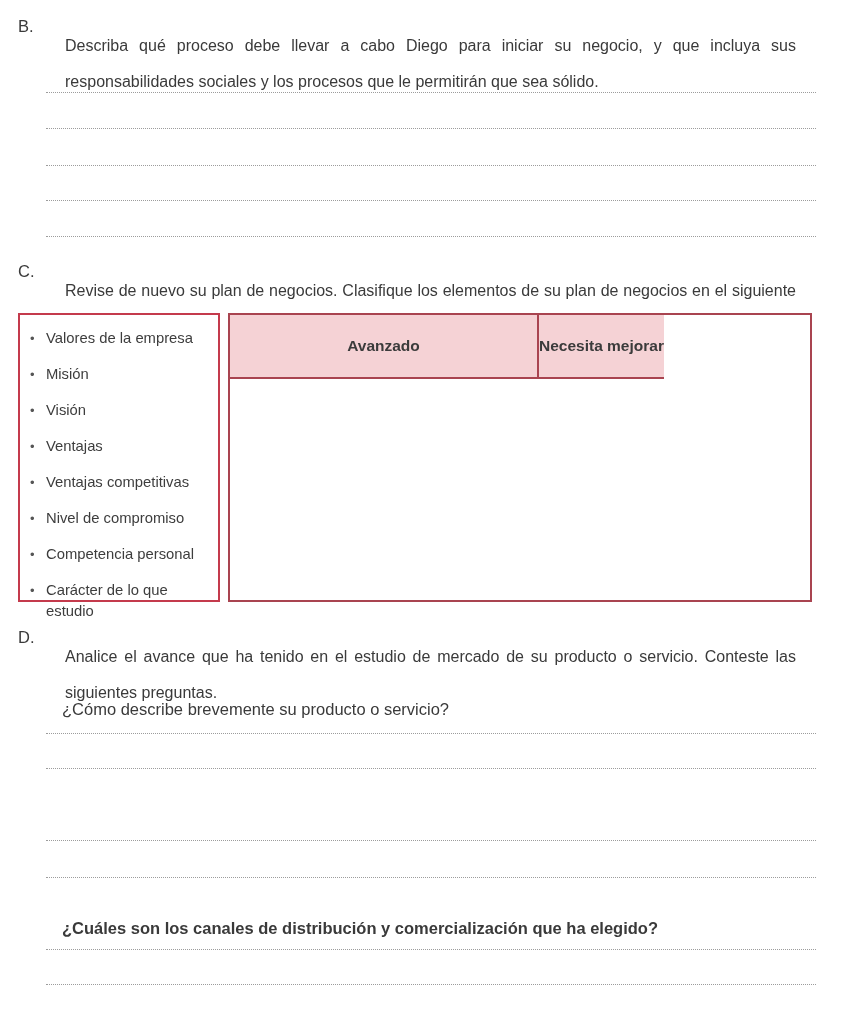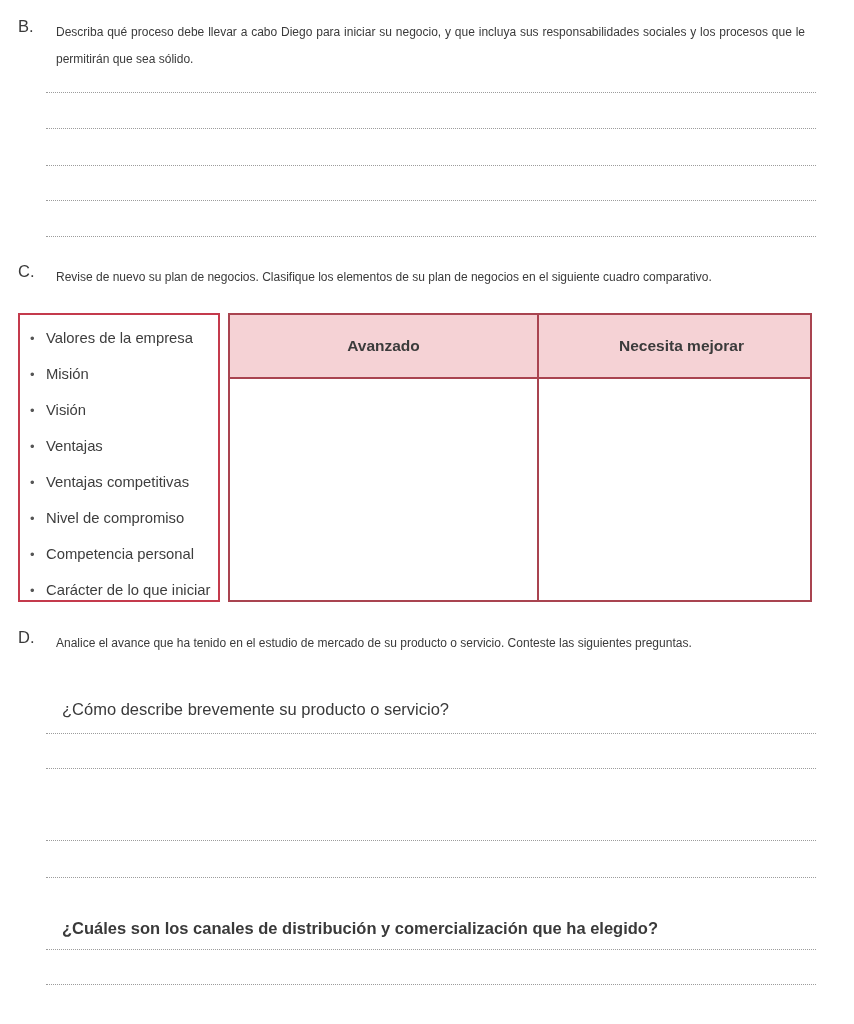--- a/index.html
+++ b/index.html
@@ -20,23 +20,23 @@
     align-items: flex-start;
   }
   .section-label {
     flex: none;
     width: 31px;
     font-size: 16.5px;
     line-height: 29px;
   }
   .section-text {
     flex: 1;
-    margin: 7px;
-    font-size: 12px;
-    line-height: 27px;
+    margin: 16px;
+    font-size: 16px;
+    line-height: 36px;
     text-align: justify;
   }
   .dotline {
     position: absolute;
     left: 46px;
     width: 770px;
     height: 0;
     border-bottom: 1px dotted #9c9c9c;
   }
   .question {
@@ -77,41 +77,41 @@
   
   .cmp-table {
     position: absolute;
     left: 228px;
     top: 313px;
     width: 584px;
     height: 289px;
     box-sizing: border-box;
     border: 2px solid #a94450;
     display: flex;
-    flex-direction: column;
+    flex-direction: row;
     background: #ffffff;
   }
   .cmp-header {
     display: flex;
     height: 62px;
     flex: none;
     border-bottom: 2px solid #a94450;
     background: #f5d2d5;
   }
   .cmp-header-cell {
     display: flex;
     align-items: center;
     justify-content: center;
     font-size: 15.5px;
     font-weight: bold;
     color: #3b3b3b;
     box-sizing: border-box;
   }
   .cmp-header-cell.first { width: 309px; border-right: 2px solid #a94450; }
-  .cmp-header-cell.second { flex: 1; margin-left: 14px; }
+  .cmp-header-cell.second { flex: 1; }
   .cmp-body {
     display: flex;
     flex: 1;
   }
   .cmp-body-cell { box-sizing: border-box; }
   .cmp-body-cell.first { width: 309px; border-right: 2px solid #a94450; }
   .cmp-body-cell.second { flex: 1; }
 </style>
 </head>
 <body>
@@ -157,21 +157,21 @@
     <div class="checklist-item">
       <span class="bullet">•</span>
       <span>Nivel de compromiso</span>
     </div>
     <div class="checklist-item">
       <span class="bullet">•</span>
       <span>Competencia personal</span>
     </div>
     <div class="checklist-item">
       <span class="bullet">•</span>
-      <span>Carácter de lo que iniciar</span>
+      <span>Carácter de lo que estudio</span>
     </div>
   </div>
 
   <div class="cmp-table">
     <div class="cmp-header">
       <div class="cmp-header-cell first">Avanzado</div>
       <div class="cmp-header-cell second">Necesita mejorar</div>
     </div>
     <div class="cmp-body">
       <div class="cmp-body-cell first"></div>

